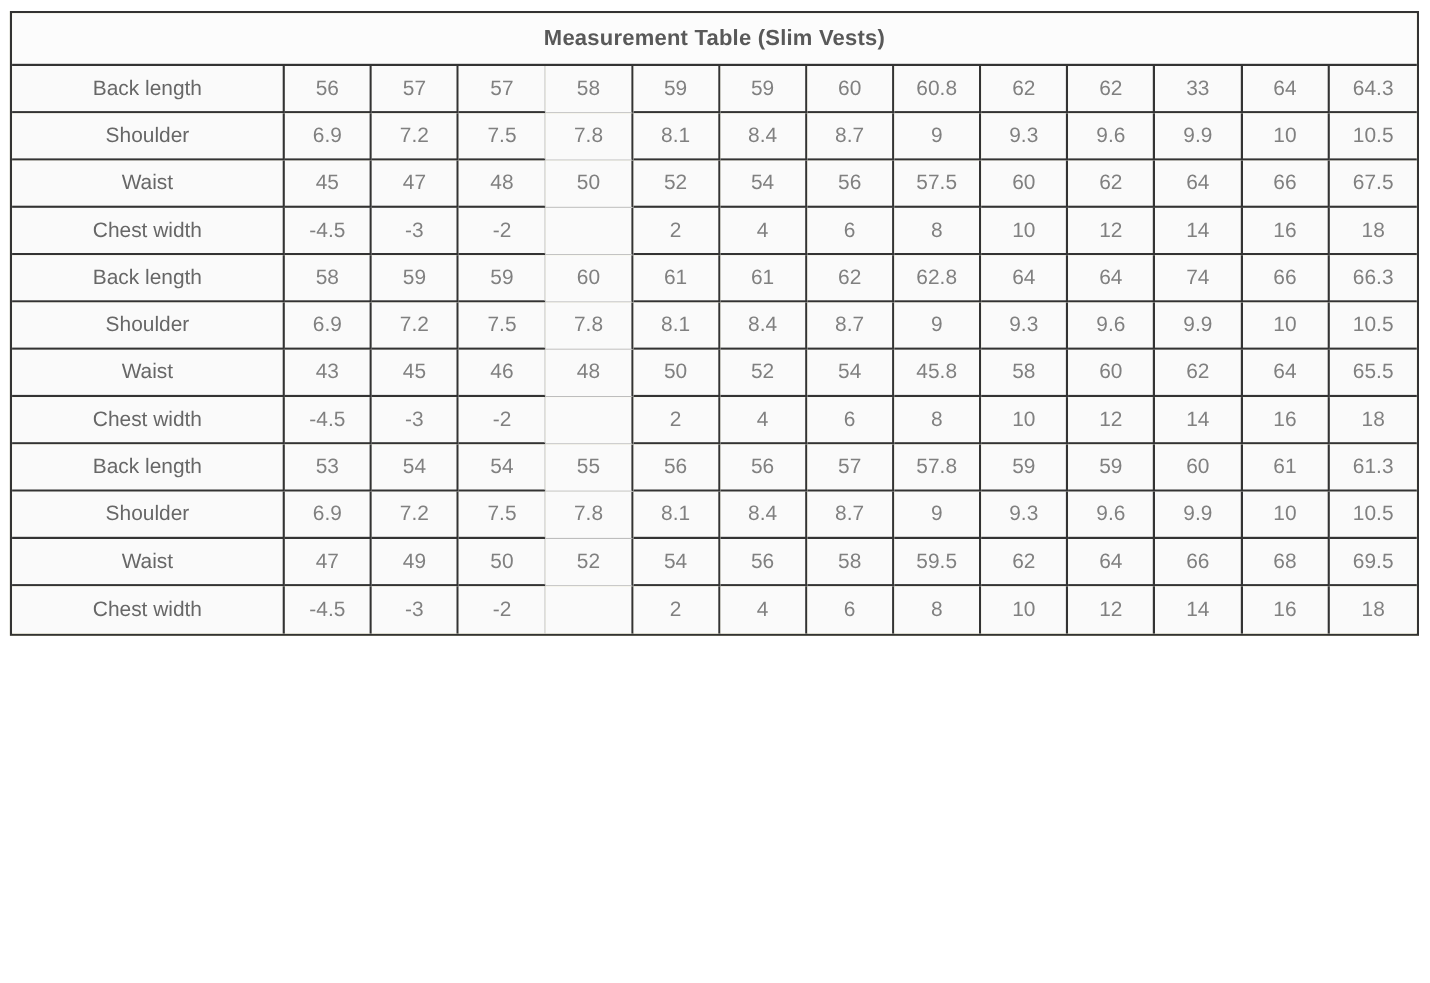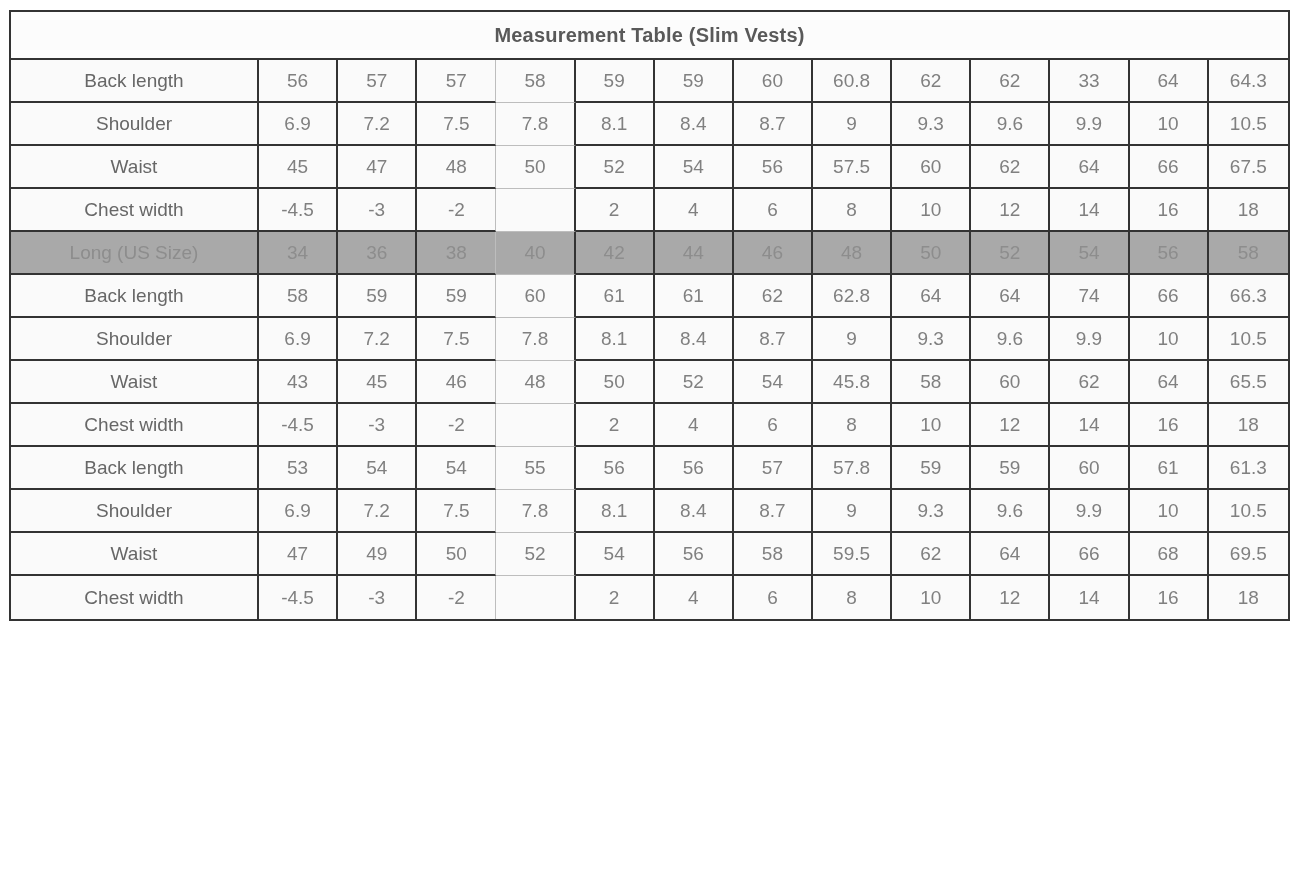--- a/index.html
+++ b/index.html
@@ -149,36 +149,20 @@
           <td>2</td>
           <td>4</td>
           <td>6</td>
           <td>8</td>
           <td>10</td>
           <td>12</td>
           <td>14</td>
           <td>16</td>
           <td>18</td>
         </tr>
-        <tr class="size-row">
-          <td class="label">Long (US Size)</td>
-          <td>34</td>
-          <td>36</td>
-          <td class="presel">38</td>
-          <td class="sel">40</td>
-          <td>42</td>
-          <td>44</td>
-          <td>46</td>
-          <td>48</td>
-          <td>50</td>
-          <td>52</td>
-          <td>54</td>
-          <td>56</td>
-          <td>58</td>
-        </tr>
         <tr class="data-row">
           <td class="label">Back length</td>
           <td>58</td>
           <td>59</td>
           <td class="presel">59</td>
           <td class="sel">60</td>
           <td>61</td>
           <td>61</td>
           <td>62</td>
           <td>62.8</td>

